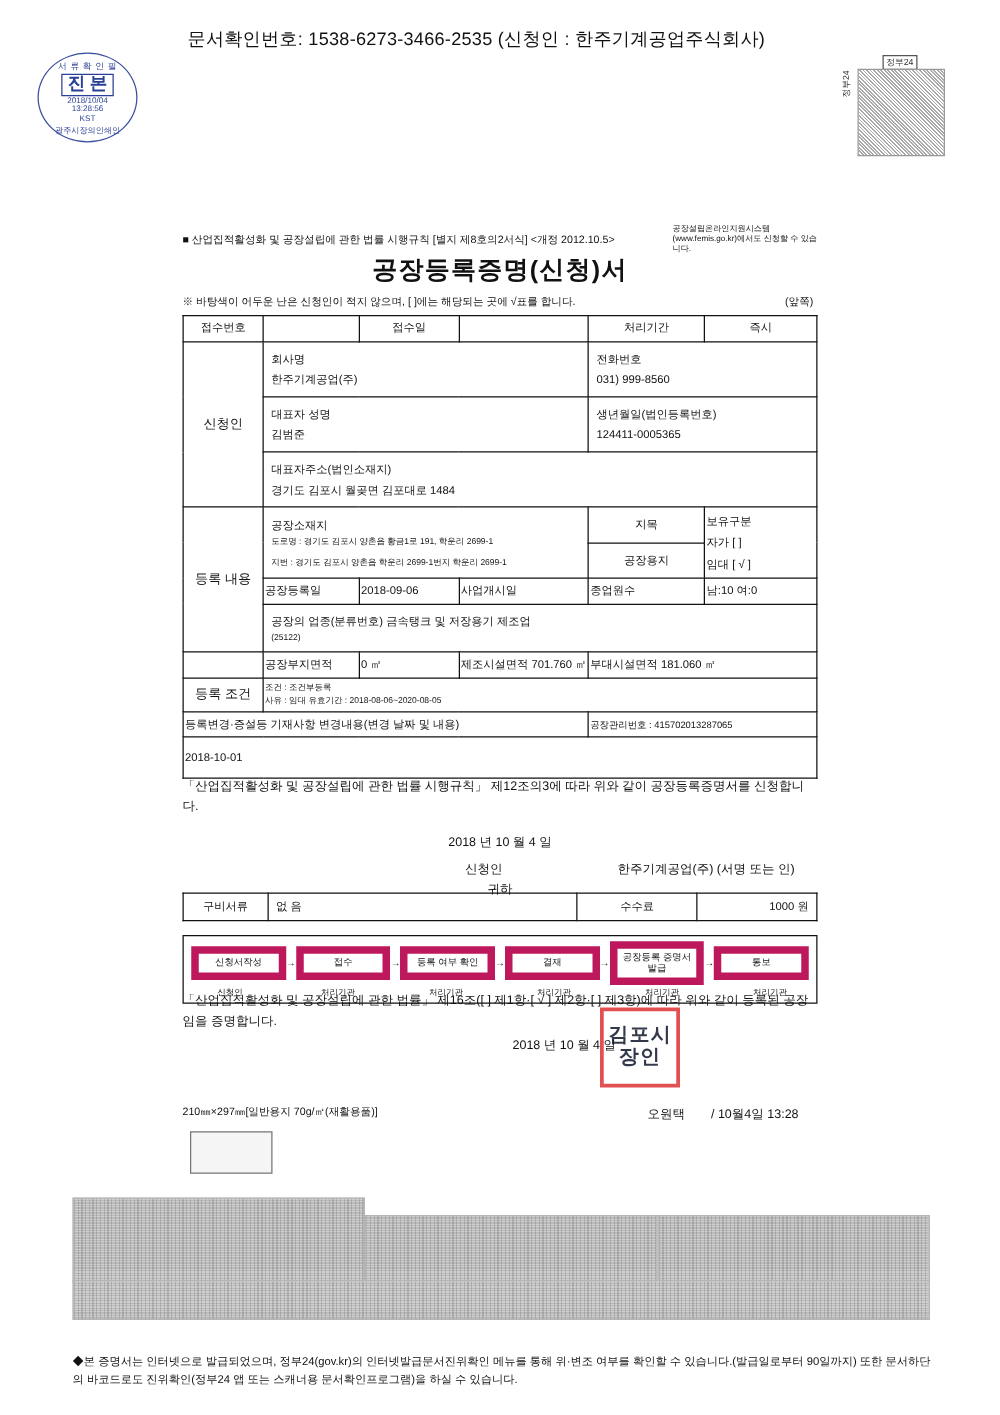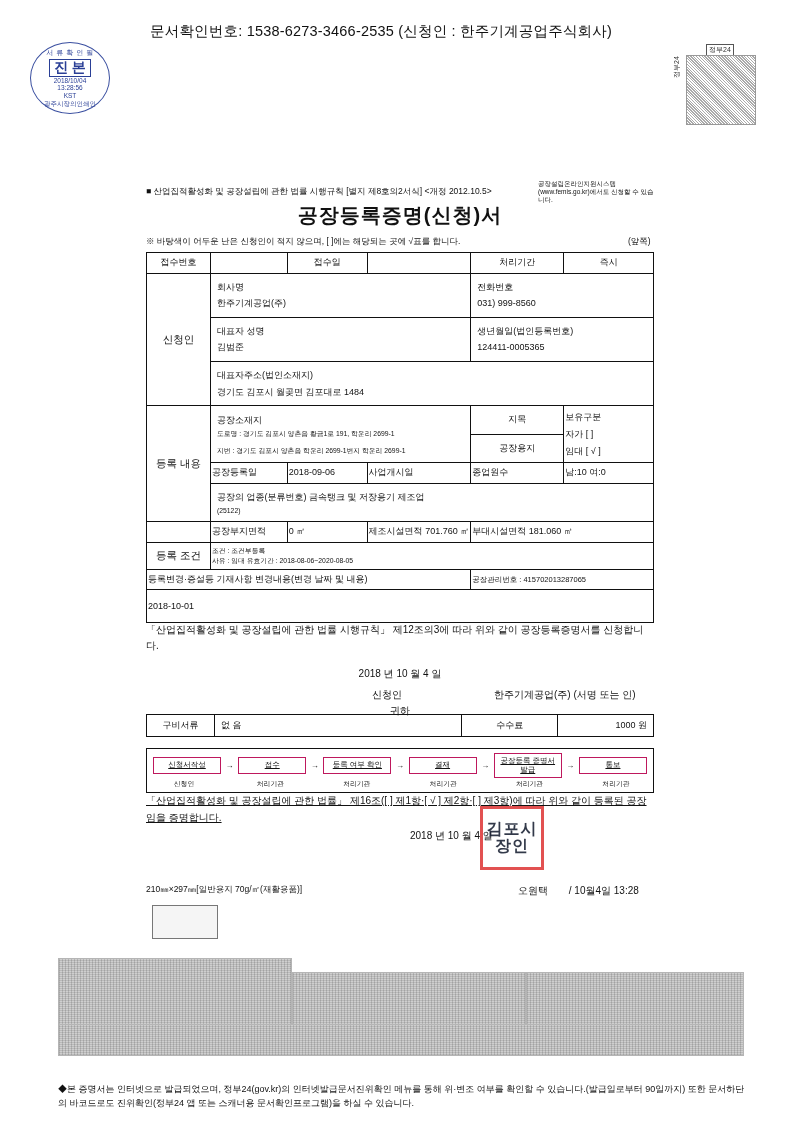--- a/index.html
+++ b/index.html
@@ -135,34 +135,34 @@
     border:1px solid #111; box-sizing:border-box;
   }
   .flow-title {
     font-size:8px; text-align:center; border-bottom:1px solid #111; padding:1px 0;
   }
   .flow-row {
     display:flex; align-items:center; justify-content:space-between;
     padding:4px 6px 0 6px;
   }
   .flow-box {
-    border:1px solid #be185d; font-size:7.5px; text-align:center;
-    padding:3px 2px; width:62px; line-height:1.15;text-decoration:underline;
+    border:6px solid #be185d; font-size:7.5px; text-align:center;
+    padding:3px 2px; width:62px; line-height:1.15;
   }
   .flow-arrow { font-size:8px; }
   .flow-sub {
     display:flex; justify-content:space-between; padding:1px 6px 3px 6px;
     font-size:6.8px;
   }
   .flow-sub span { width:62px; text-align:center; }
 
   
   .cert {
     position:absolute; top:793px; left:146px; width:508px;
-    font-size:10px; line-height:1.65;text-decoration:underline;
+    font-size:10px; line-height:1.65;
   }
   .cert-date {
     position:absolute; top:829px; left:410px;
     font-size:10px;
   }
   .red-stamp {
     position:absolute; top:806px; left:480px;
     width:58px; height:58px;
     border:3px solid #d33; color:#0f172a;
     font-size:16px; font-weight:bold;

